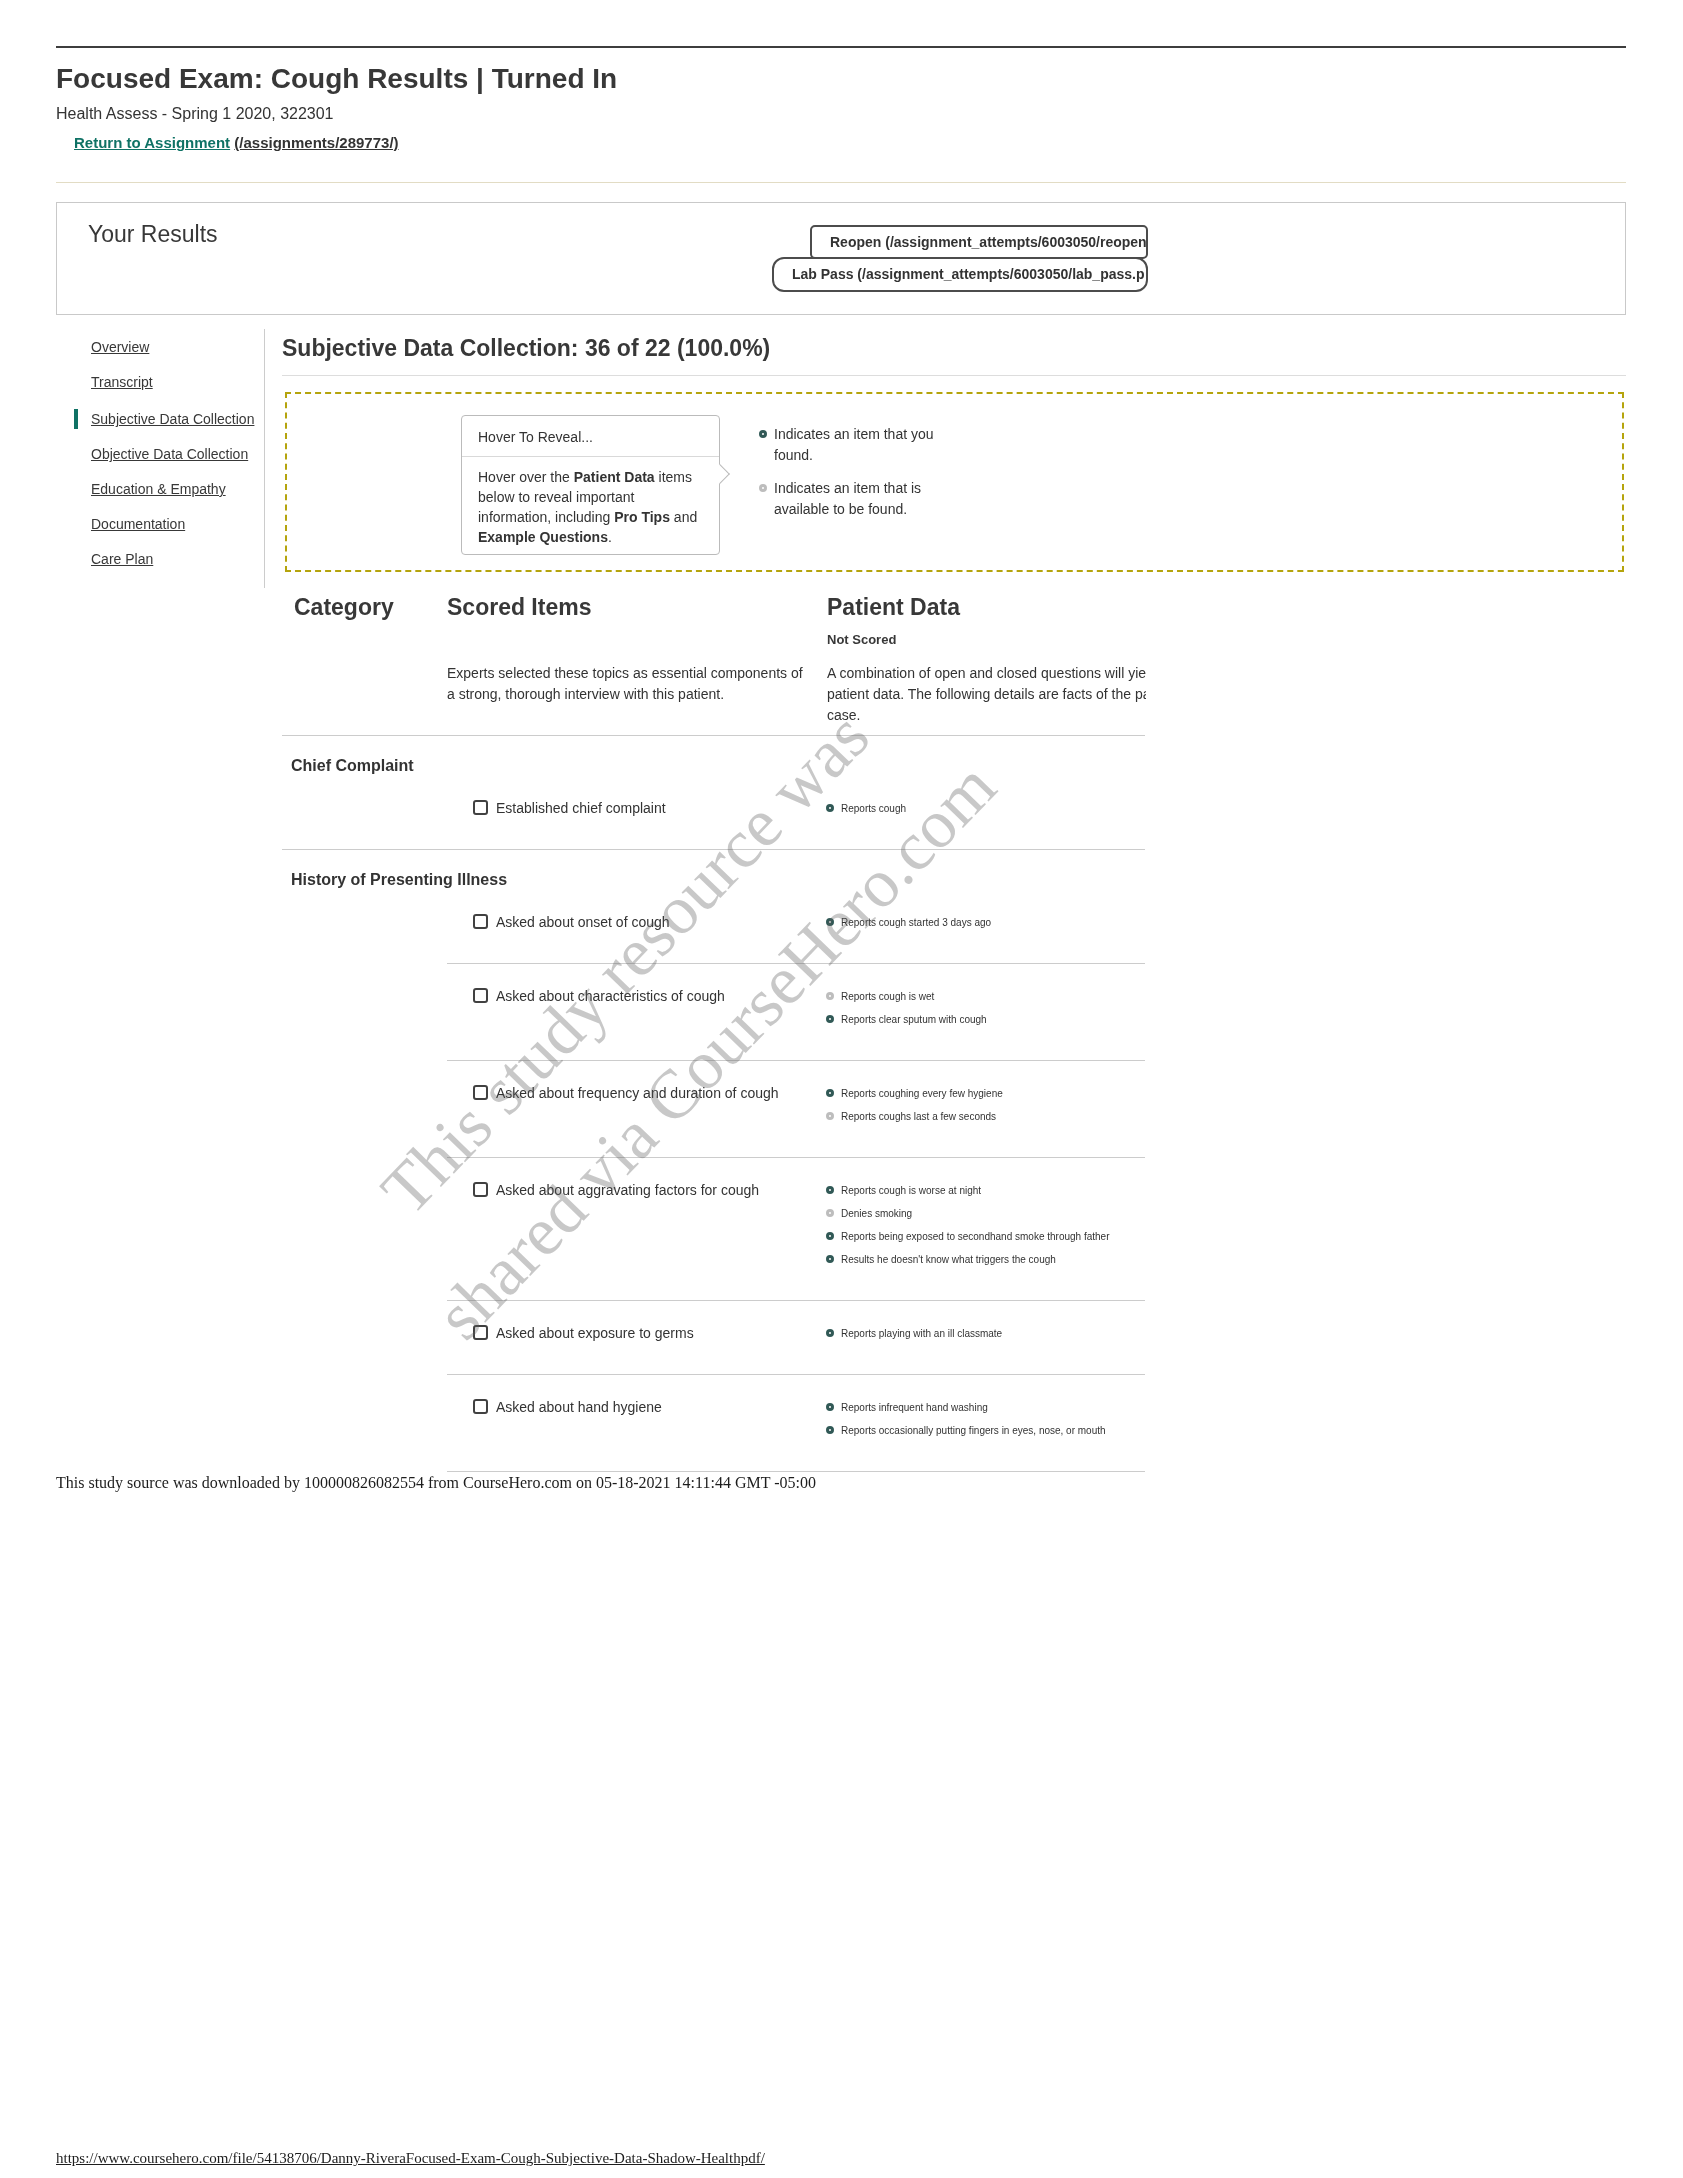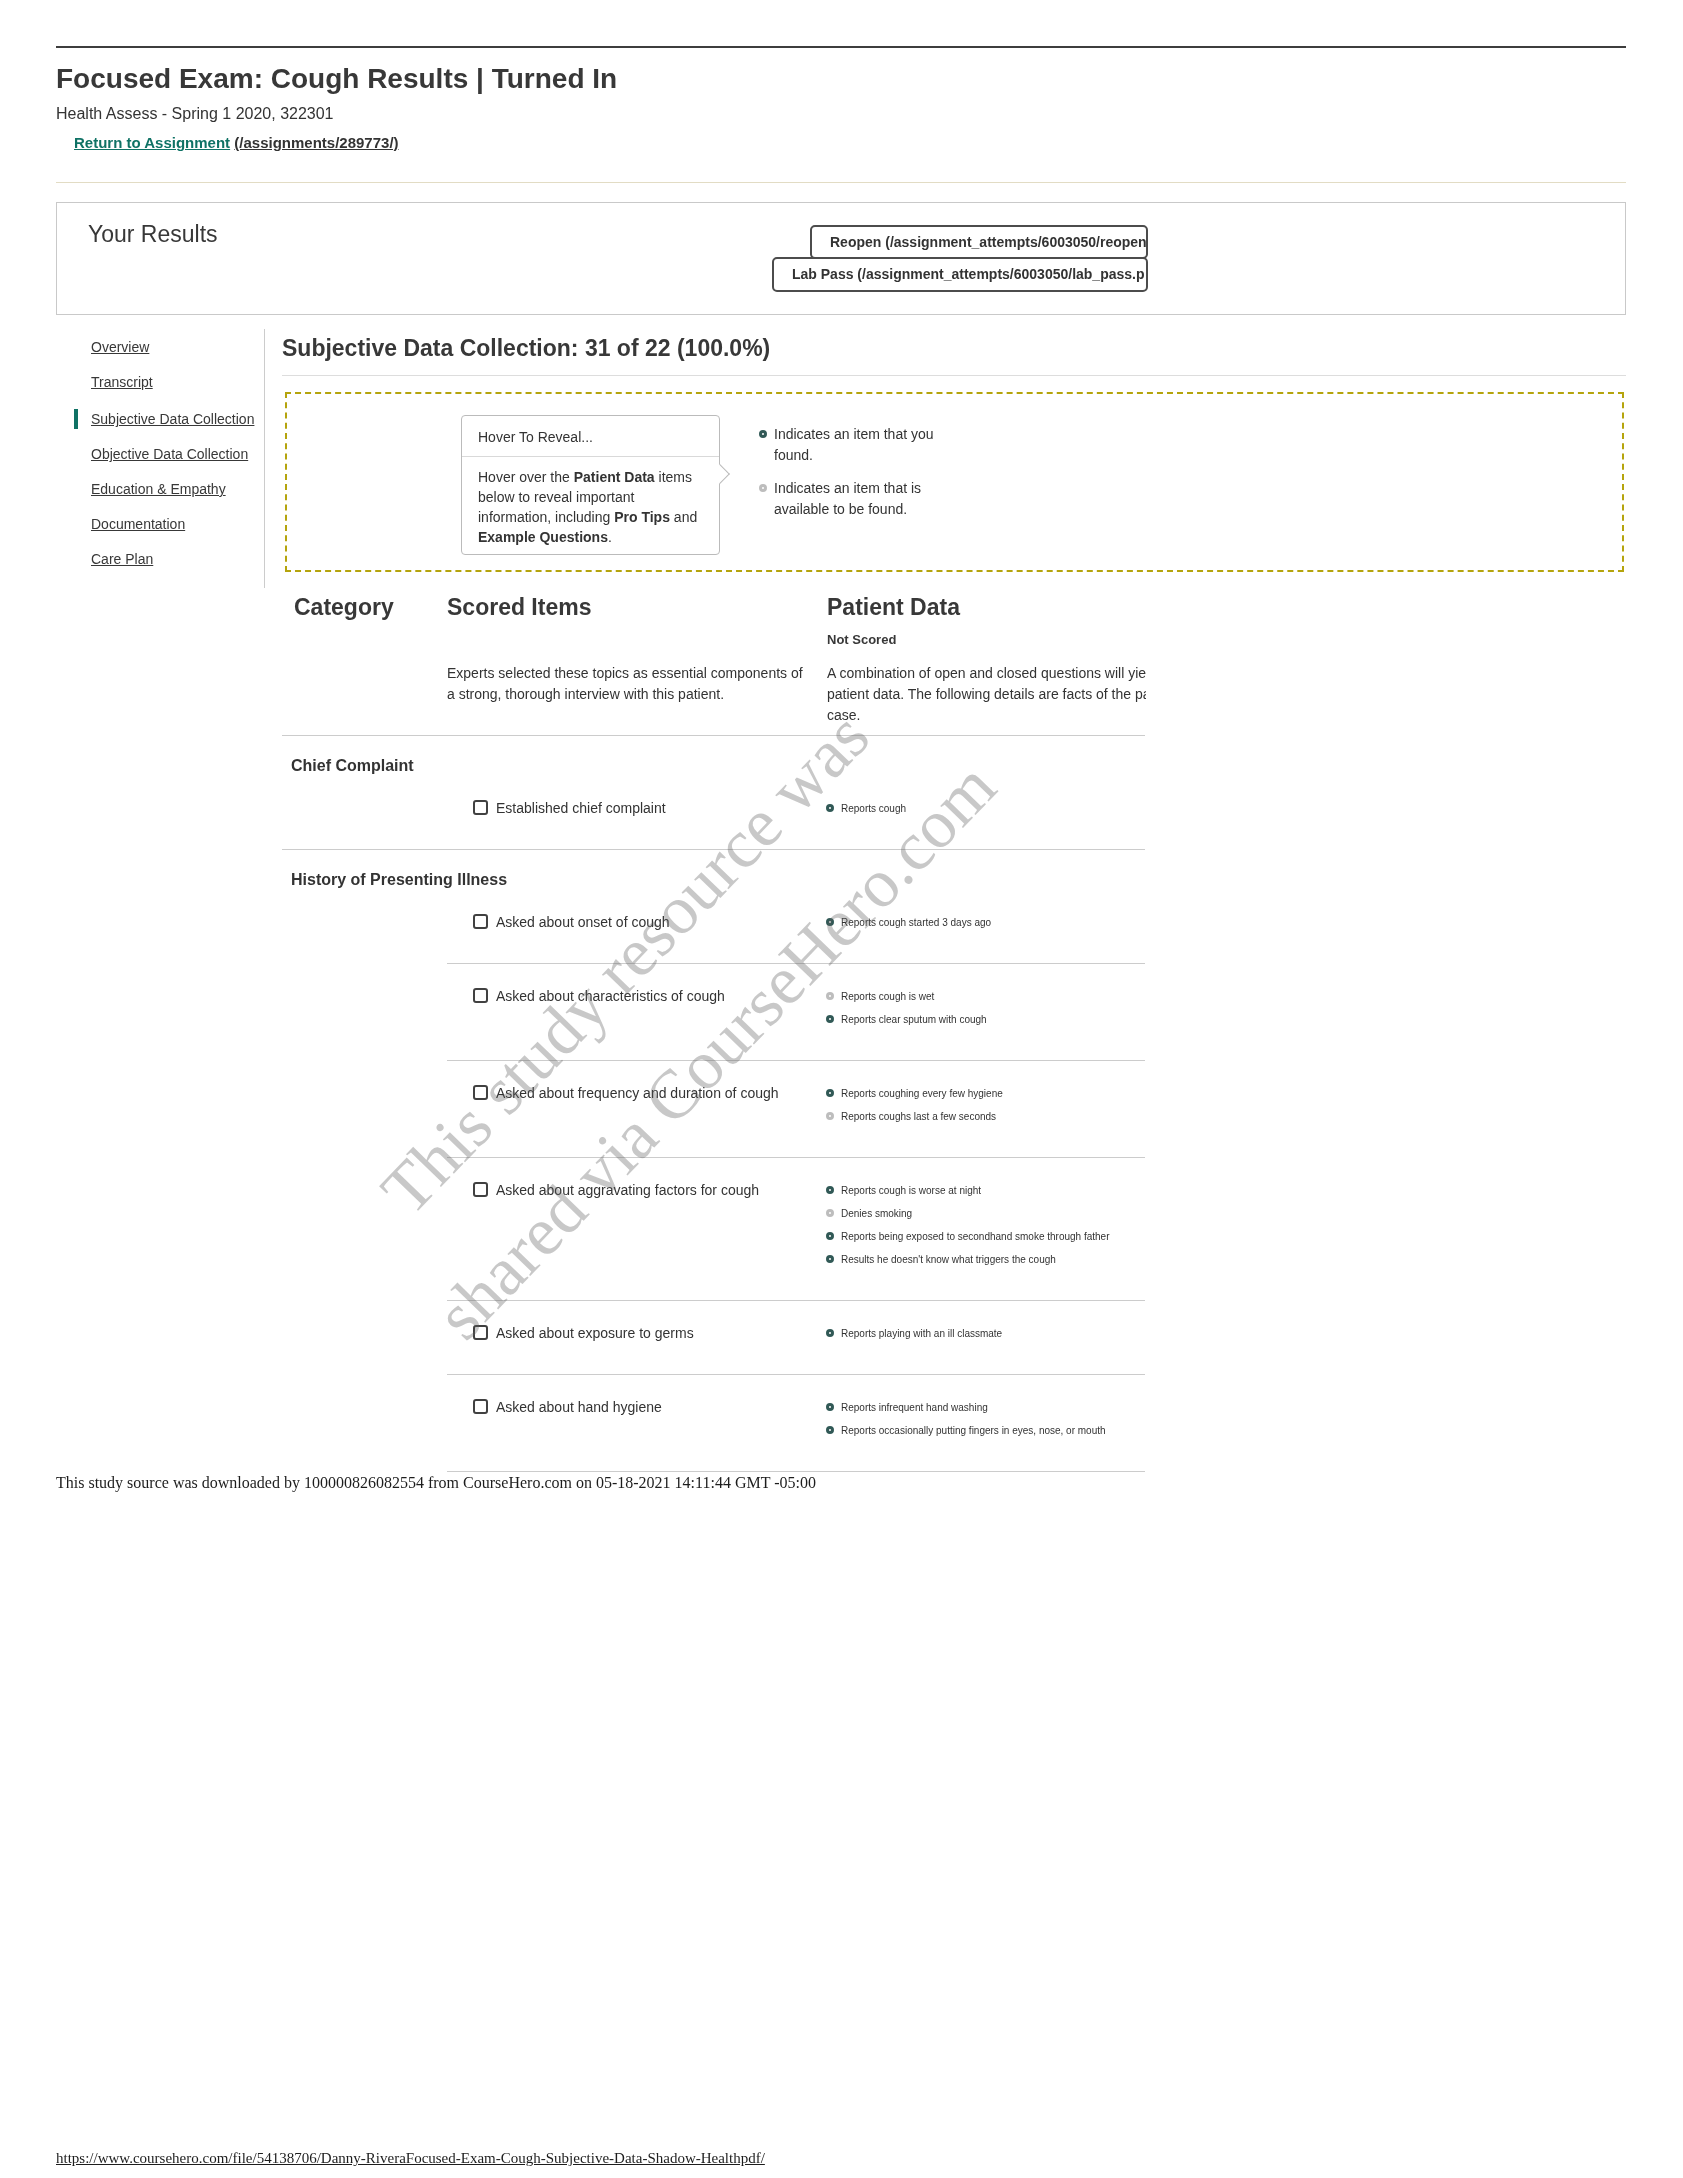--- a/index.html
+++ b/index.html
@@ -21,21 +21,21 @@
   .return-link .url { color:#333; text-decoration:underline; }
   .hr-tan { left:56px; top:182px; width:1570px; height:1px; background:#e2dcc4; }
 
   
   .results-panel { left:56px; top:202px; width:1570px; height:113px; border:1px solid #c9c9c9; background:#fff; }
   .results-heading { position:absolute; left:31px; top:18px; font-size:23px; color:#383838; }
   .btn { position:absolute; background:#fff; border:2px solid #4c4c4c; border-radius:5px;
          font-size:14px; font-weight:bold; color:#333; text-align:left; padding:0 0 0 18px;
          white-space:nowrap; overflow:hidden; line-height:31px; cursor:pointer; }
   .btn-reopen { left:753px; top:22px; width:338px; height:34px; }
-  .btn-labpass { left:715px; top:54px; width:376px; height:35px; }
+  .btn-labpass { left:715px; top:54px; width:376px; height:35px;border-radius:12px; }
 
   
   .side-divider { left:264px; top:329px; width:1px; height:259px; background:#cccccc; }
   .sidebar-nav { left:74px; top:337px; width:188px; }
   .side-link { display:block; padding-left:13px; margin-bottom:15px; font-size:14px; color:#383838;
                text-decoration:underline; cursor:pointer; border-left:4px solid transparent; line-height:20px; }
   .side-link.active { font-weight:normal; border-left:4px solid var(--accent);margin-top:17px; }
 
   
   .main-heading { left:282px; top:335px; font-size:23px; font-weight:bold; color:#383838; }
@@ -117,21 +117,21 @@
   <nav class="abs sidebar-nav">
       <a href="#" class="side-link">Overview</a>
       <a href="#" class="side-link">Transcript</a>
       <a href="#" class="side-link active">Subjective Data Collection</a>
       <a href="#" class="side-link">Objective Data Collection</a>
       <a href="#" class="side-link">Education &amp; Empathy</a>
       <a href="#" class="side-link">Documentation</a>
       <a href="#" class="side-link">Care Plan</a>
     </nav>
 
-  <div class="abs main-heading">Subjective Data Collection: 31 of 22 (100.0%)</div>
+  <div class="abs main-heading">Subjective Data Collection: 36 of 22 (100.0%)</div>
   <div class="abs hr-head"></div>
 
   <div class="abs dashed-box">
     <div class="hover-card">
       <div class="hover-card-title">Hover To Reveal...</div>
       <div class="hover-card-div"></div>
       <div class="hover-card-body"><span>Hover over the </span><b>Patient Data</b><span> items below to reveal important information, including </span><b>Pro Tips</b><span> and </span><b>Example Questions</b><span>.</span></div>
       <div class="card-pointer"></div>
     </div>
     <div class="legend">

